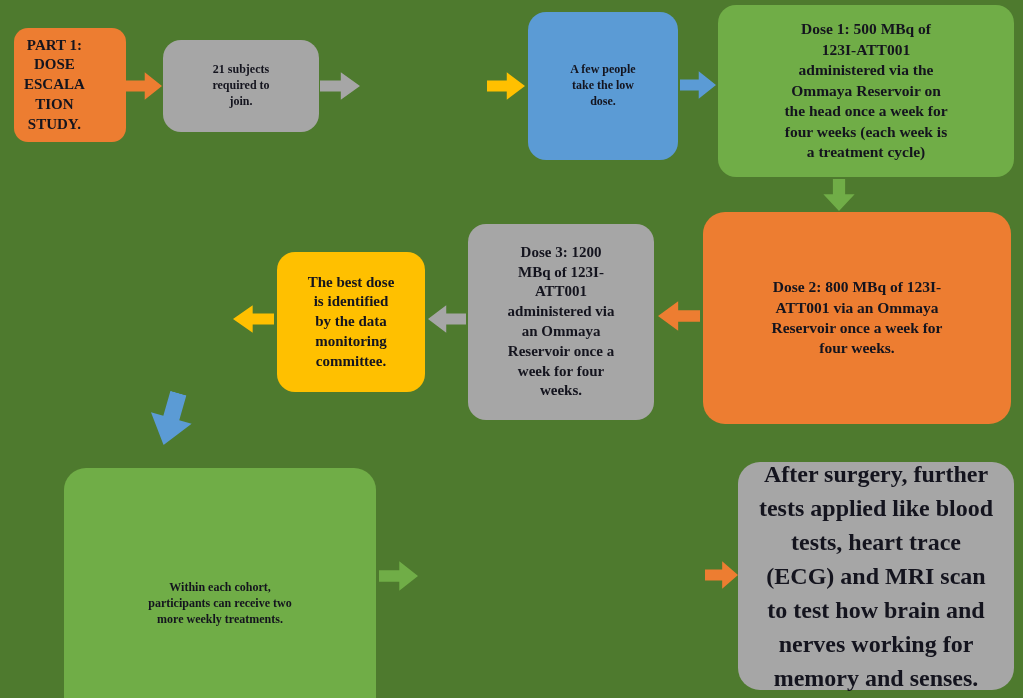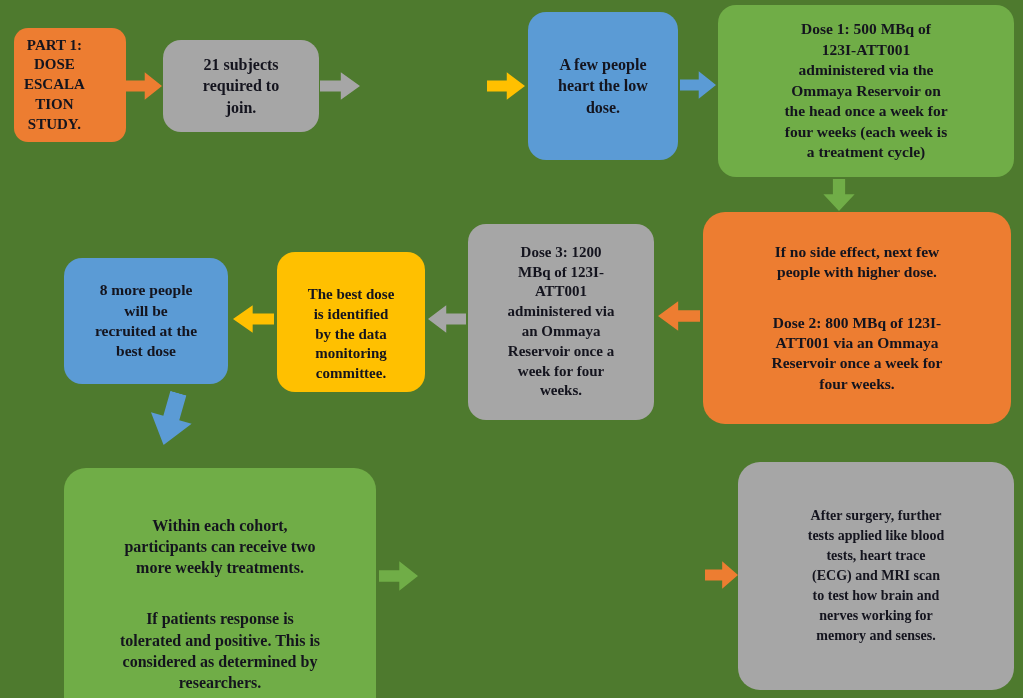--- a/index.html
+++ b/index.html
@@ -28,22 +28,22 @@
   .r14{border-radius:14px;}
   .r18{border-radius:18px;}
   .r22{border-radius:22px;}
   .bg-orange{background:#ED7D31;}
   .bg-gray{background:#A6A6A6;}
   .bg-yellow{background:#FFC000;}
   .bg-blue{background:#5B9BD5;}
   .bg-green{background:#70AD47;}
   .fs15{font-size:15px;}
   .fs155{font-size:15.5px;}
-  .fs16{font-size:16px;}
-  .fs18{font-size:14px;line-height:1.42;}
+  .fs16{font-size:12px;}
+  .fs18{font-size:24px;line-height:1.42;}
   .align-left{text-align:center;align-items:flex-start;}
   .arrow{position:absolute;}
   .arrow.right{clip-path:polygon(0 32%,52% 32%,52% 4%,100% 50%,52% 96%,52% 68%,0 68%);}
   .arrow.left{clip-path:polygon(100% 32%,48% 32%,48% 4%,0 50%,48% 96%,48% 68%,100% 68%);}
   .arrow.down{clip-path:polygon(32% 0,68% 0,68% 48%,96% 48%,50% 100%,4% 48%,32% 48%);}
   .tilt{transform:rotate(16deg);}
 </style>
 </head>
 <body>
 
@@ -65,41 +65,39 @@
 join.</p>
   </div>
 
   <div class="arrow right bg-gray" style="left:320px;top:71px;width:40px;height:30px;"></div>
 
 
   <div class="arrow right bg-yellow" style="left:487px;top:71px;width:38px;height:30px;"></div>
 
   <div class="box bg-blue r18 fs16" style="left:528px;top:12px;width:150px;height:148px;">
     <p>A few people
-heart the low
+take the low
 dose.</p>
   </div>
 
   <div class="arrow right bg-blue" style="left:680px;top:70px;width:36px;height:30px;"></div>
 
   <div class="box bg-green r18 fs155" style="left:718px;top:5px;width:296px;height:172px;">
     <p>Dose 1: 500 MBq of
 123I-ATT001
 administered via the
 Ommaya Reservoir on
 the head once a week for
 four weeks (each week is
 a treatment cycle)</p>
   </div>
 
   <div class="arrow down bg-green" style="left:822px;top:179px;width:34px;height:32px;"></div>
 
   <div class="box bg-orange r22 fs155" style="left:703px;top:212px;width:308px;height:212px;">
-    <p>If no side effect, next few
-people with higher dose.</p>
     <p>Dose 2: 800 MBq of 123I-
 ATT001 via an Ommaya
 Reservoir once a week for
 four weeks.</p>
   </div>
 
   <div class="arrow left bg-orange" style="left:658px;top:300px;width:42px;height:32px;"></div>
 
   <div class="box bg-gray r18 fs15" style="left:468px;top:224px;width:186px;height:196px;">
     <p>Dose 3: 1200
@@ -107,47 +105,37 @@
 ATT001
 administered via
 an Ommaya
 Reservoir once a
 week for four
 weeks.</p>
   </div>
 
   <div class="arrow left bg-gray" style="left:428px;top:304px;width:38px;height:30px;"></div>
 
-  <div class="box bg-yellow r18 fs15" style="left:277px;top:252px;width:148px;height:140px;justify-content:flex-end;">
+  <div class="box bg-yellow r18 fs15" style="left:277px;top:252px;width:148px;height:140px;">
     <p>The best dose
 is identified
 by the data
 monitoring
 committee.</p>
   </div>
 
   <div class="arrow left bg-yellow" style="left:233px;top:304px;width:41px;height:30px;"></div>
 
-  <div class="box bg-blue r18 fs155" style="left:64px;top:258px;width:164px;height:126px;">
-    <p>8 more people
-will be
-recruited at the
-best dose</p>
-  </div>
 
   <div class="arrow down bg-blue tilt" style="left:148px;top:392px;width:46px;height:54px;"></div>
 
   <div class="box bg-green r22 fs16" style="left:64px;top:468px;width:312px;height:272px;">
     <p>Within  each cohort,
 participants can receive two
 more weekly treatments.</p>
-    <p>If patients response is
-tolerated and positive.  This is
-considered as determined by
-researchers.</p>
   </div>
 
   <div class="arrow right bg-green" style="left:379px;top:560px;width:39px;height:32px;"></div>
 
 
   <div class="arrow right bg-orange" style="left:705px;top:560px;width:33px;height:30px;"></div>
 
   <div class="box bg-gray r22 fs18" style="left:738px;top:462px;width:276px;height:228px;">
     <p>After surgery, further
 tests applied like blood

